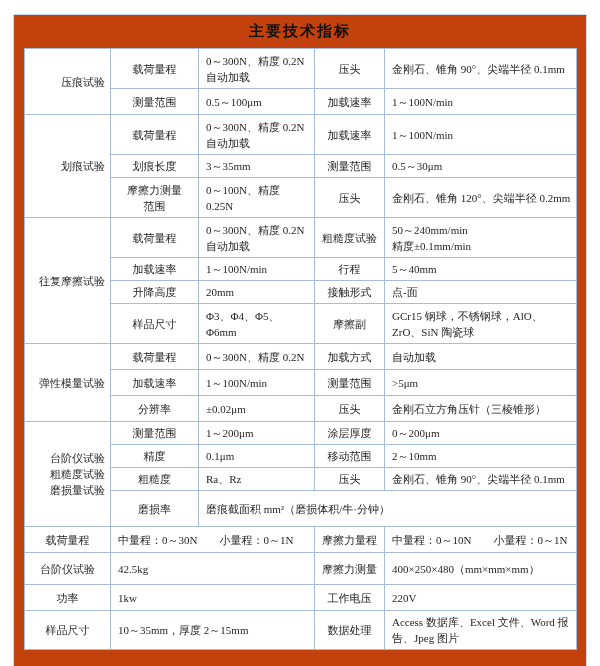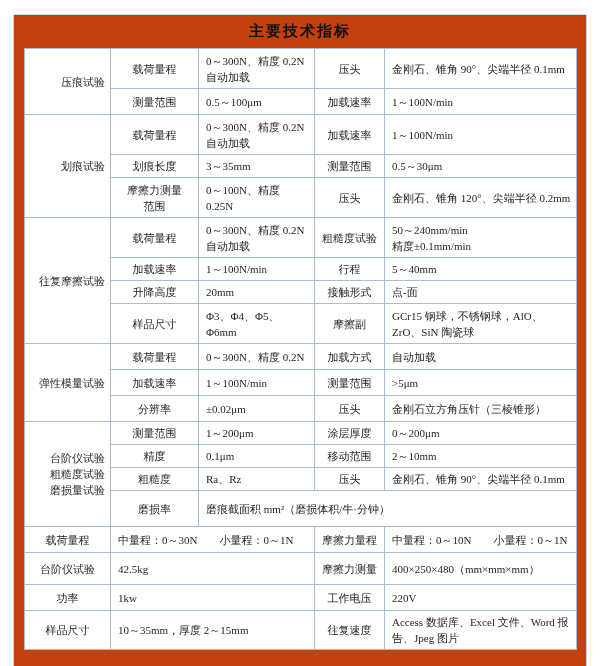--- a/index.html
+++ b/index.html
@@ -194,18 +194,18 @@
       </tr>
       <tr class="t26">
         <td class="lbl">功率</td>
         <td class="val" colspan="2">1kw</td>
         <td class="lbl">工作电压</td>
         <td class="val">220V</td>
       </tr>
       <tr class="t36">
         <td class="lbl">样品尺寸</td>
         <td class="val" colspan="2">10～35mm，厚度 2～15mm</td>
-        <td class="lbl">往复速度</td>
+        <td class="lbl">数据处理</td>
         <td class="val">Access 数据库、Excel 文件、Word 报告、Jpeg 图片</td>
       </tr>
     </tbody>
   </table>
 </div>
 
 </body></html>

